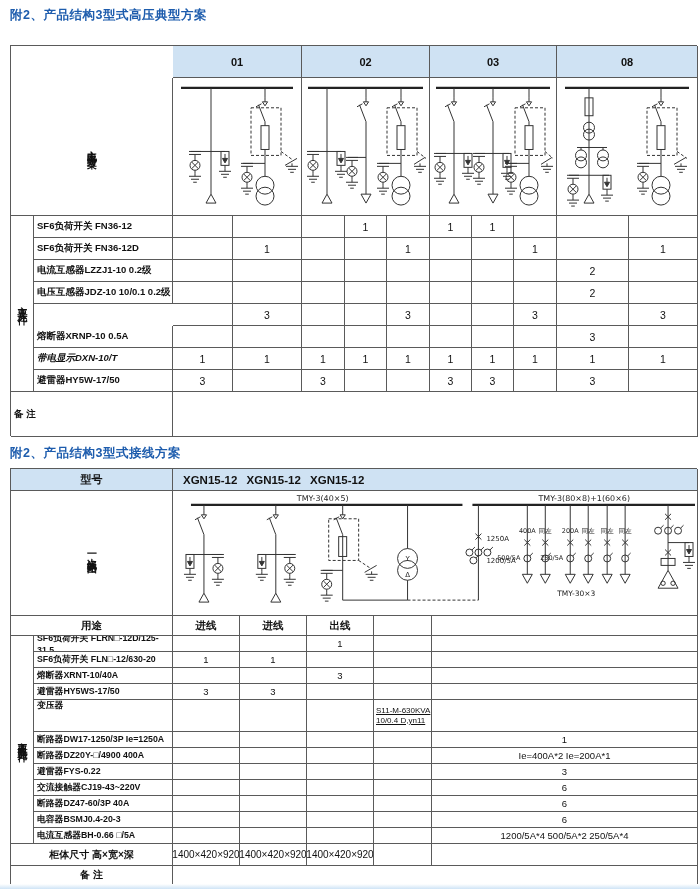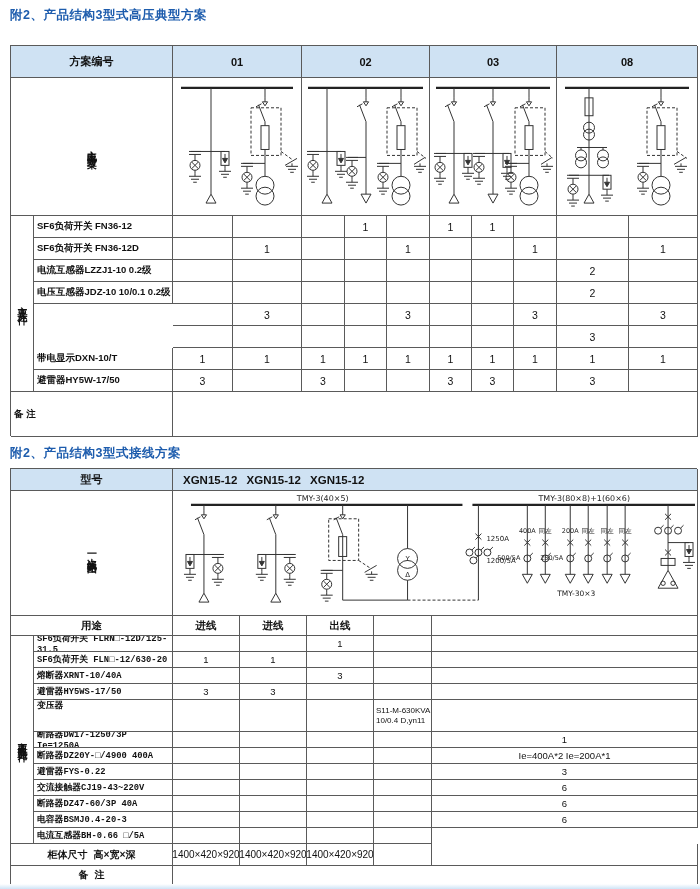--- a/index.html
+++ b/index.html
@@ -14,28 +14,28 @@
       grid-template-columns:23px 139px 60px 69px 43px 42px 43px 42px 42px 43px 72px 69px;
       grid-template-rows:32px 138px repeat(8,22px) 45px;}
   #t2{top:468px;width:687px;height:512px;
       grid-template-columns:23px 139px 67px 67px 67px 58px 266px;
       grid-template-rows:22px 125px 20px 16px 16px 16px 16px 32px 16px 16px 16px 16px 16px 16px 16px 22px 19px;}
   .c{display:flex;align-items:center;justify-content:center;box-sizing:border-box;
      border-right:1px solid #5a5a5a;border-bottom:1px solid #5a5a5a;overflow:hidden;}
   .hd{background:#cfe2f3;font-weight:bold;font-size:11px;}
   .lab{justify-content:flex-start;padding-left:3px;font-weight:bold;}
   .t1lab{font-size:9.5px;}
-  .t2lab{font-size:8.8px;font-family:Liberation Mono, monospace;}
+  .t2lab{font-size:8.8px;}
   .val{font-size:10.5px;}
   .v2{font-size:9.5px;}
   .vert{writing-mode:vertical-rl;text-orientation:upright;font-weight:bold;letter-spacing:3px;font-size:10px;}
   .vert2{writing-mode:vertical-rl;text-orientation:upright;font-weight:bold;letter-spacing:2px;font-size:10px;}
   .diagcell{align-items:stretch;justify-content:stretch;padding:0;}
   .modelhd{justify-content:flex-start;padding-left:10px;font-size:11.5px;word-spacing:6px;}
-  .pre{white-space:pre-line;line-height:1.15;font-size:8px;text-align:left;justify-content:flex-start;padding-left:2px;}
+  .pre{white-space:pre-line;line-height:1.15;font-size:8px;text-align:left;justify-content:flex-start;padding-left:2px;text-decoration:underline;}
   .smallv{font-size:10px;}
   svg text{font-family:"DejaVu Sans","Liberation Sans",sans-serif;fill:#222;}
   svg .ln{stroke:#333;fill:none;stroke-width:1;}
   svg .bus{stroke:#222;stroke-width:2.2;}
   svg .dash{stroke:#333;fill:none;stroke-width:1;stroke-dasharray:3,2;}
   #bottom-fade{position:absolute;left:0;bottom:0;width:700px;height:5px;
     background:linear-gradient(to bottom,#ffffff,#cfe4f6);}
 </style>
 </head>
 <body>
@@ -84,21 +84,20 @@
       </g>
     <g id="g-x" class="ln">
         <path d="M-3,-3 L3,3 M3,-3 L-3,3"></path>
       </g>
   </defs>
 </svg>
 
 <div id="title1" class="sec-title">附2、产品结构3型式高压典型方案</div>
 
 <div id="t1" class="tbl">
-  <div class="c hd" style="grid-column:1/3;grid-row:1">方案编号</div>
   <div class="c hd" style="grid-column:3/5;grid-row:1">01</div>
   <div class="c hd" style="grid-column:5/8;grid-row:1">02</div>
   <div class="c hd" style="grid-column:8/11;grid-row:1">03</div>
   <div class="c hd" style="grid-column:11/13;grid-row:1">08</div>
 
   <div class="c" style="grid-column:1/3;grid-row:2">
     <span class="vert2">主电路方案</span>
   </div>
 
   <div class="c diagcell" style="grid-column:3/5;grid-row:2">
@@ -247,31 +246,32 @@
     <div class="c val" style="grid-area: 7 / 3;"></div>
     <div class="c val" style="grid-area: 7 / 4;">3</div>
     <div class="c val" style="grid-area: 7 / 5;"></div>
     <div class="c val" style="grid-area: 7 / 6;"></div>
     <div class="c val" style="grid-area: 7 / 7;">3</div>
     <div class="c val" style="grid-area: 7 / 8;"></div>
     <div class="c val" style="grid-area: 7 / 9;"></div>
     <div class="c val" style="grid-area: 7 / 10;">3</div>
     <div class="c val" style="grid-area: 7 / 11;"></div>
     <div class="c val" style="grid-area: 7 / 12;">3</div>
+    <div class="c lab t1lab" style="grid-area: 8 / 2;">熔断器XRNP-10 0.5A</div>
     <div class="c val" style="grid-area: 8 / 3;"></div>
     <div class="c val" style="grid-area: 8 / 4;"></div>
     <div class="c val" style="grid-area: 8 / 5;"></div>
     <div class="c val" style="grid-area: 8 / 6;"></div>
     <div class="c val" style="grid-area: 8 / 7;"></div>
     <div class="c val" style="grid-area: 8 / 8;"></div>
     <div class="c val" style="grid-area: 8 / 9;"></div>
     <div class="c val" style="grid-area: 8 / 10;"></div>
     <div class="c val" style="grid-area: 8 / 11;">3</div>
     <div class="c val" style="grid-area: 8 / 12;"></div>
-    <div class="c lab t1lab" style="grid-area: 9 / 2;">带电显示DXN-10/T</div>
+    <div class="c lab t1lab" style="grid-area: 9 / 2; font-style: italic;">带电显示DXN-10/T</div>
     <div class="c val" style="grid-area: 9 / 3;">1</div>
     <div class="c val" style="grid-area: 9 / 4;">1</div>
     <div class="c val" style="grid-area: 9 / 5;">1</div>
     <div class="c val" style="grid-area: 9 / 6;">1</div>
     <div class="c val" style="grid-area: 9 / 7;">1</div>
     <div class="c val" style="grid-area: 9 / 8;">1</div>
     <div class="c val" style="grid-area: 9 / 9;">1</div>
     <div class="c val" style="grid-area: 9 / 10;">1</div>
     <div class="c val" style="grid-area: 9 / 11;">1</div>
     <div class="c val" style="grid-area: 9 / 12;">1</div>
@@ -470,15 +470,16 @@
     <div class="c v2" style="grid-area: 14 / 3;"></div>
     <div class="c v2" style="grid-area: 14 / 4;"></div>
     <div class="c v2" style="grid-area: 14 / 5;"></div>
     <div class="c v2" style="grid-area: 14 / 6;"></div>
     <div class="c v2" style="grid-area: 14 / 7;">6</div>
     <div class="c lab t2lab" style="grid-area: 15 / 2;">电流互感器BH-0.66 □/5A</div>
     <div class="c v2" style="grid-area: 15 / 3;"></div>
     <div class="c v2" style="grid-area: 15 / 4;"></div>
     <div class="c v2" style="grid-area: 15 / 5;"></div>
     <div class="c v2" style="grid-area: 15 / 6;"></div>
+    <div class="c v2" style="grid-area: 15 / 7;">1200/5A*4  500/5A*2  250/5A*4</div>
   </div>
 
 <div id="bottom-fade"></div>
 
 </body></html>

